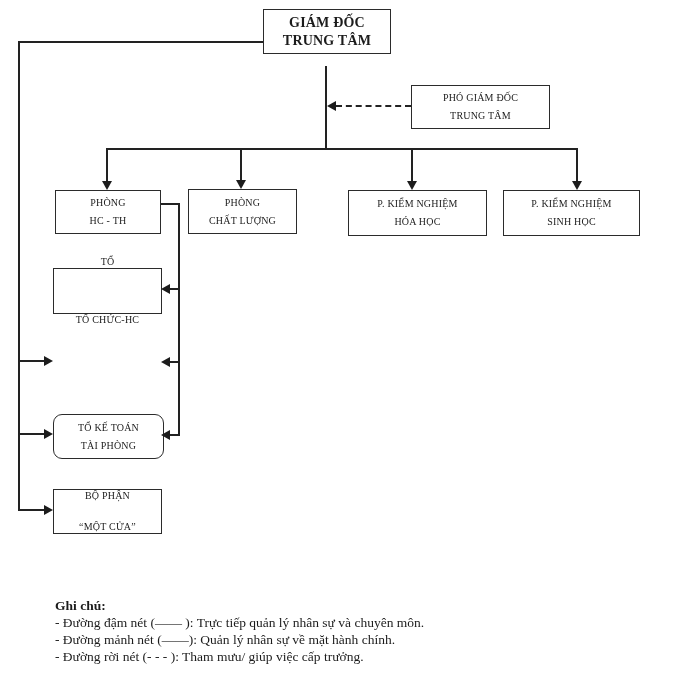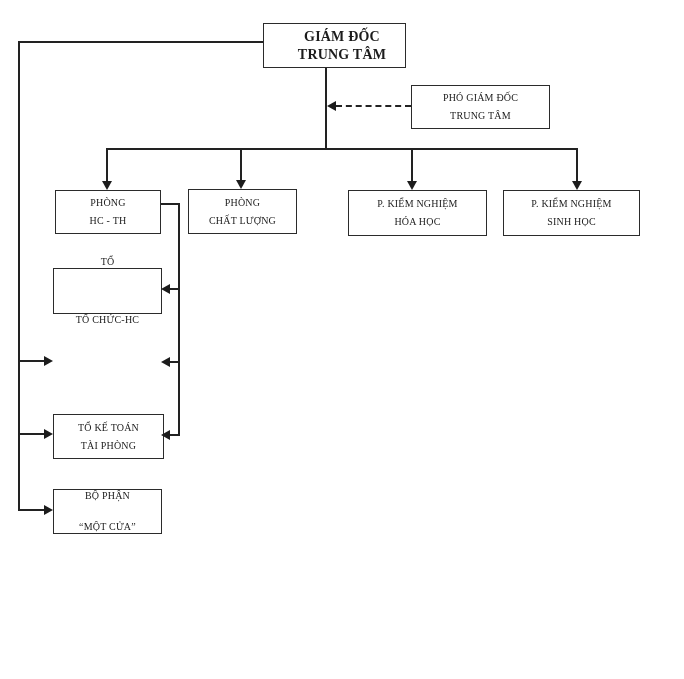--- a/index.html
+++ b/index.html
@@ -33,21 +33,21 @@
   .arr-left{border-top:5px solid transparent;border-bottom:5px solid transparent;border-right:9px solid #1c1c1c;}
   .arr-right{border-top:5px solid transparent;border-bottom:5px solid transparent;border-left:9px solid #1c1c1c;}
   .legend{position:absolute;left:55px;top:597px;font-size:13.5px;line-height:17px;}
   .legend-title{font-weight:bold;}
 </style>
 </head>
 <body>
 
 <div class="canvas">
 
-  <div class="box bold" style="left:263px;top:23px;width:126px;height:43px;padding-left:15px;">
+  <div class="box bold" style="left:263px;top:9px;width:126px;height:43px;">
     <div>GIÁM ĐỐC</div>
     <div>TRUNG TÂM</div>
   </div>
 
   <div class="box" style="left:411px;top:85px;width:137px;height:42px;">
     <div>PHÓ GIÁM ĐỐC</div>
     <div>TRUNG TÂM</div>
   </div>
 
   <div class="box" style="left:55px;top:190px;width:104px;height:42px;">
@@ -69,21 +69,21 @@
     <div>P. KIỂM NGHIỆM</div>
     <div>SINH HỌC</div>
   </div>
 
   <div class="box" style="left:53px;top:268px;width:107px;height:44px;gap:40px;">
     <div>TỔ</div>
     <div>TỔ CHỨC-HC</div>
   </div>
 
 
-  <div class="box" style="left:53px;top:414px;width:109px;height:43px;">
+  <div class="box" style="left:53px;top:414px;width:109px;height:43px;border-radius:9px;">
     <div>TỔ KẾ TOÁN</div>
     <div>TÀI PHÒNG</div>
   </div>
 
   <div class="box" style="left:53px;top:489px;width:107px;height:43px;gap:13px;">
     <div>BỘ PHẬN</div>
     <div>“MỘT CỬA”</div>
   </div>
 
   <div class="line" style="left:325px;top:66px;width:2px;height:83px;"></div>
@@ -121,14 +121,20 @@
 
   <div class="line" style="left:169px;top:288px;width:10px;height:1.5px;"></div>
   <div class="arr arr-left" style="left:161px;top:284px;"></div>
 
   <div class="line" style="left:169px;top:361px;width:10px;height:1.5px;"></div>
   <div class="arr arr-left" style="left:161px;top:357px;"></div>
 
   <div class="line" style="left:169px;top:434px;width:10px;height:1.5px;"></div>
   <div class="arr arr-left" style="left:161px;top:430px;"></div>
 
+  <div class="legend">
+    <div class="legend-title">Ghi chú:</div>
+    <div>- Đường đậm nét (—— ): Trực tiếp quản lý nhân sự và chuyên môn.</div>
+    <div>- Đường mảnh nét (——): Quản lý nhân sự về mặt hành chính.</div>
+    <div>- Đường rời nét (- - - ): Tham mưu/ giúp việc cấp trưởng.</div>
+  </div>
 
 </div>
 
 </body></html>

